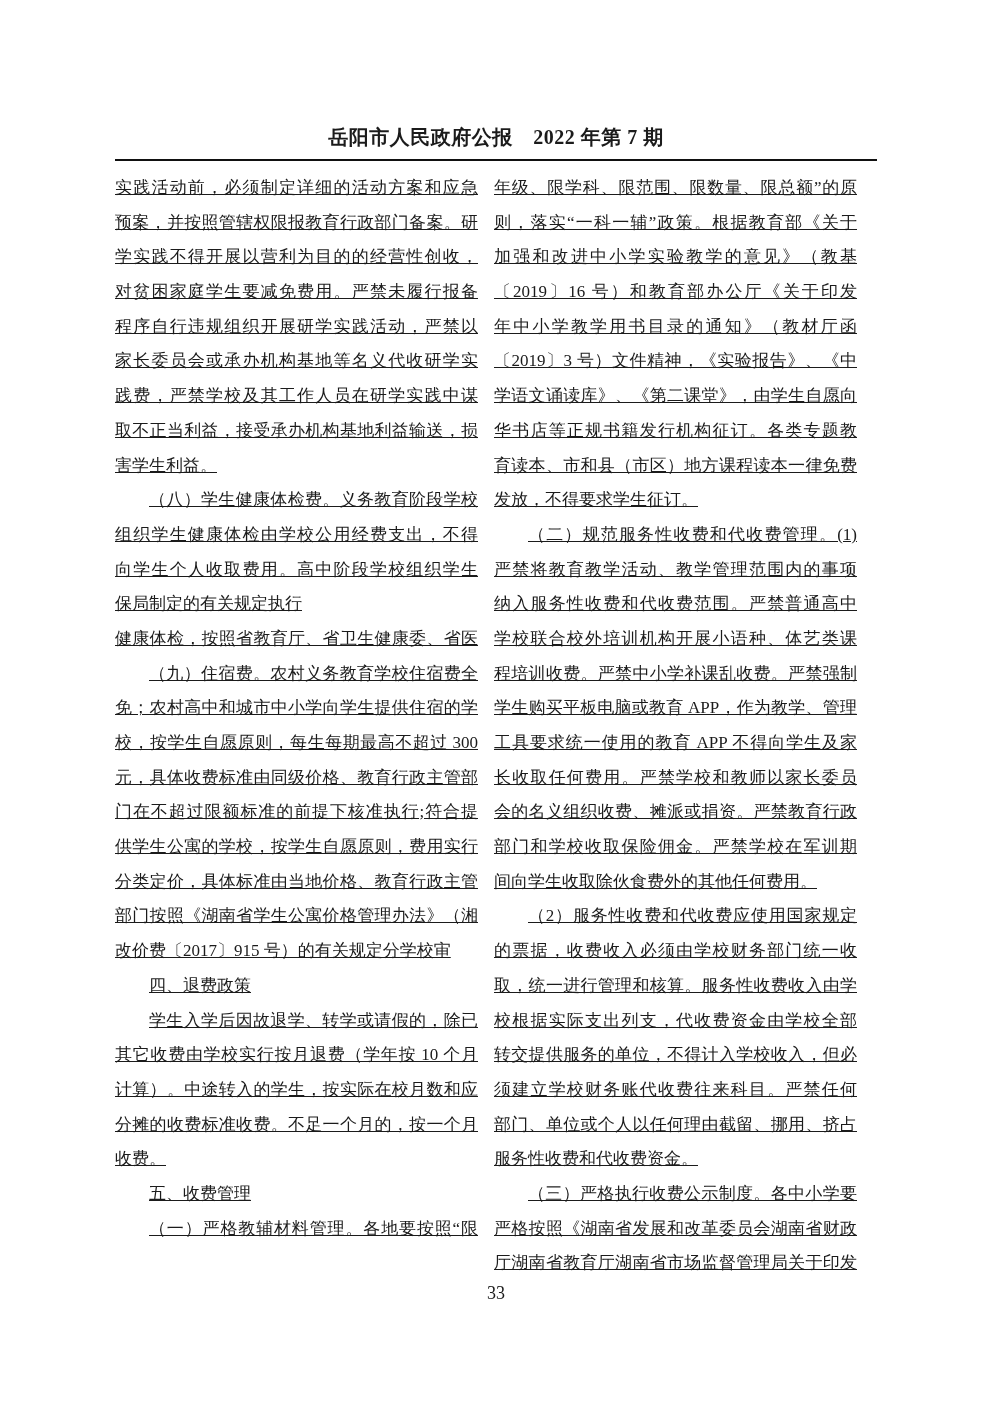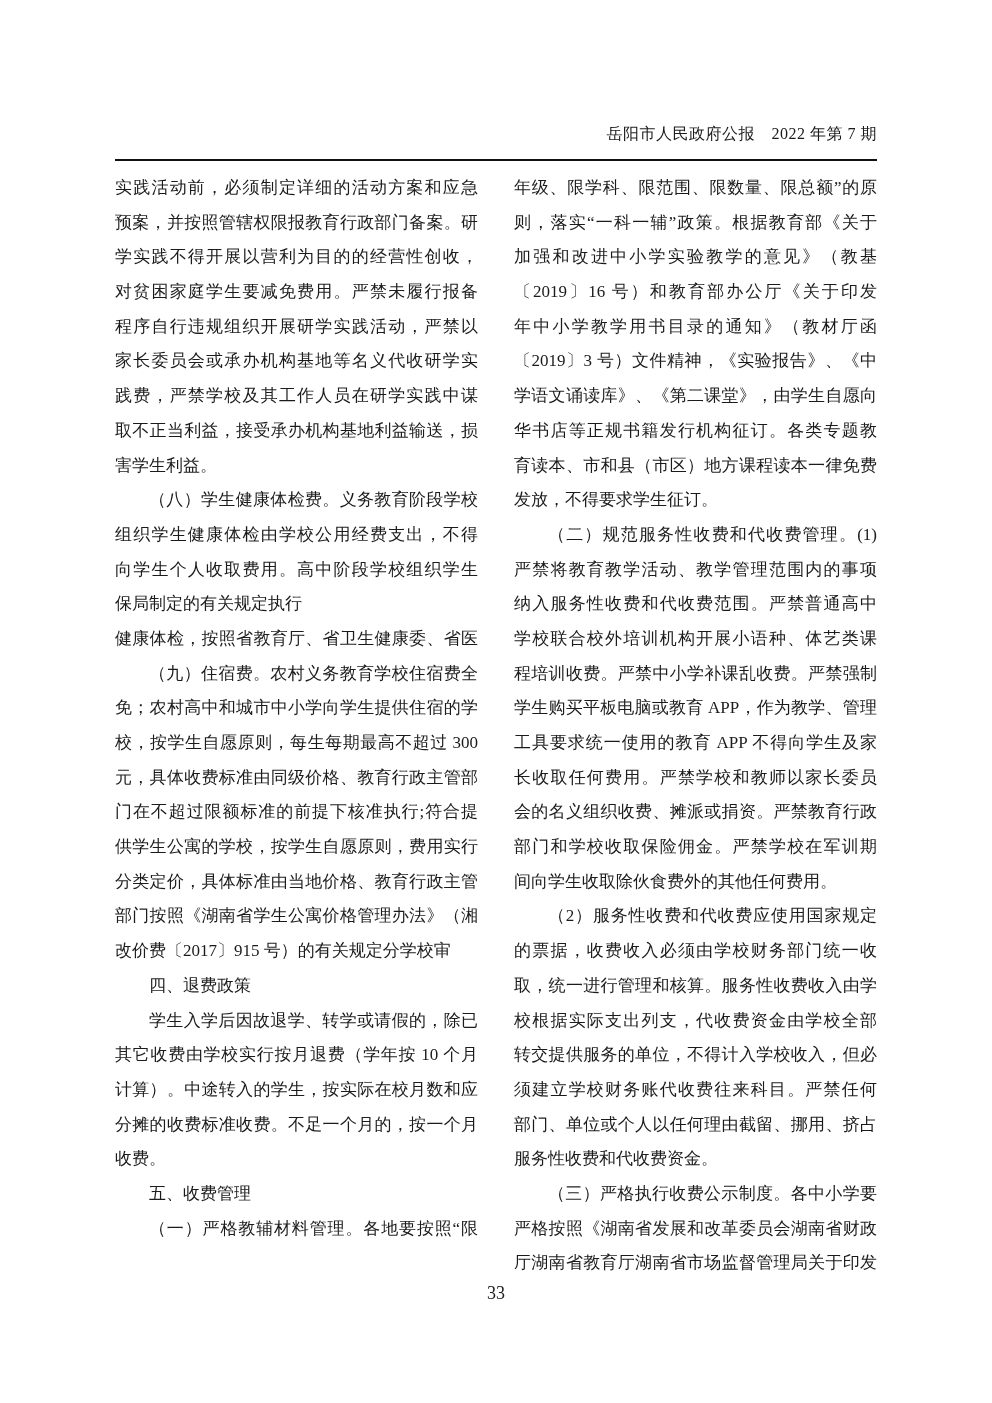--- a/index.html
+++ b/index.html
@@ -8,36 +8,37 @@
     width:992px;height:1403px;
     background:#ffffff;
     margin:0 auto;
     font-family:"Liberation Serif","DejaVu Serif",serif;
     color:#1b1b1b;
     overflow:hidden;
   }
   .header{
     position:absolute;
     left:115px;top:124px;width:762px;
-    text-align:right;
-    font-size:16px;
-    font-weight:normal;
+    text-align:center;
+    font-size:20px;
+    font-weight:bold;
     letter-spacing:.5px;
     white-space:nowrap;
   }
   .rule{
     position:absolute;
     left:115px;top:159px;width:762px;height:2px;
     background:#111;
   }
   .columns{
     position:absolute;
     left:115px;top:171px;width:762px;
     display:flex;
-    gap:36px;
+    gap:16px;
+    text-decoration:underline;
   }
   .col{width:363px;}
   .ln{
     height:34.7px;
     line-height:34.7px;
     font-size:17px;
     white-space:normal;
     overflow:hidden;
   }
   .ln.j{text-align:justify;text-align-last:justify;}

